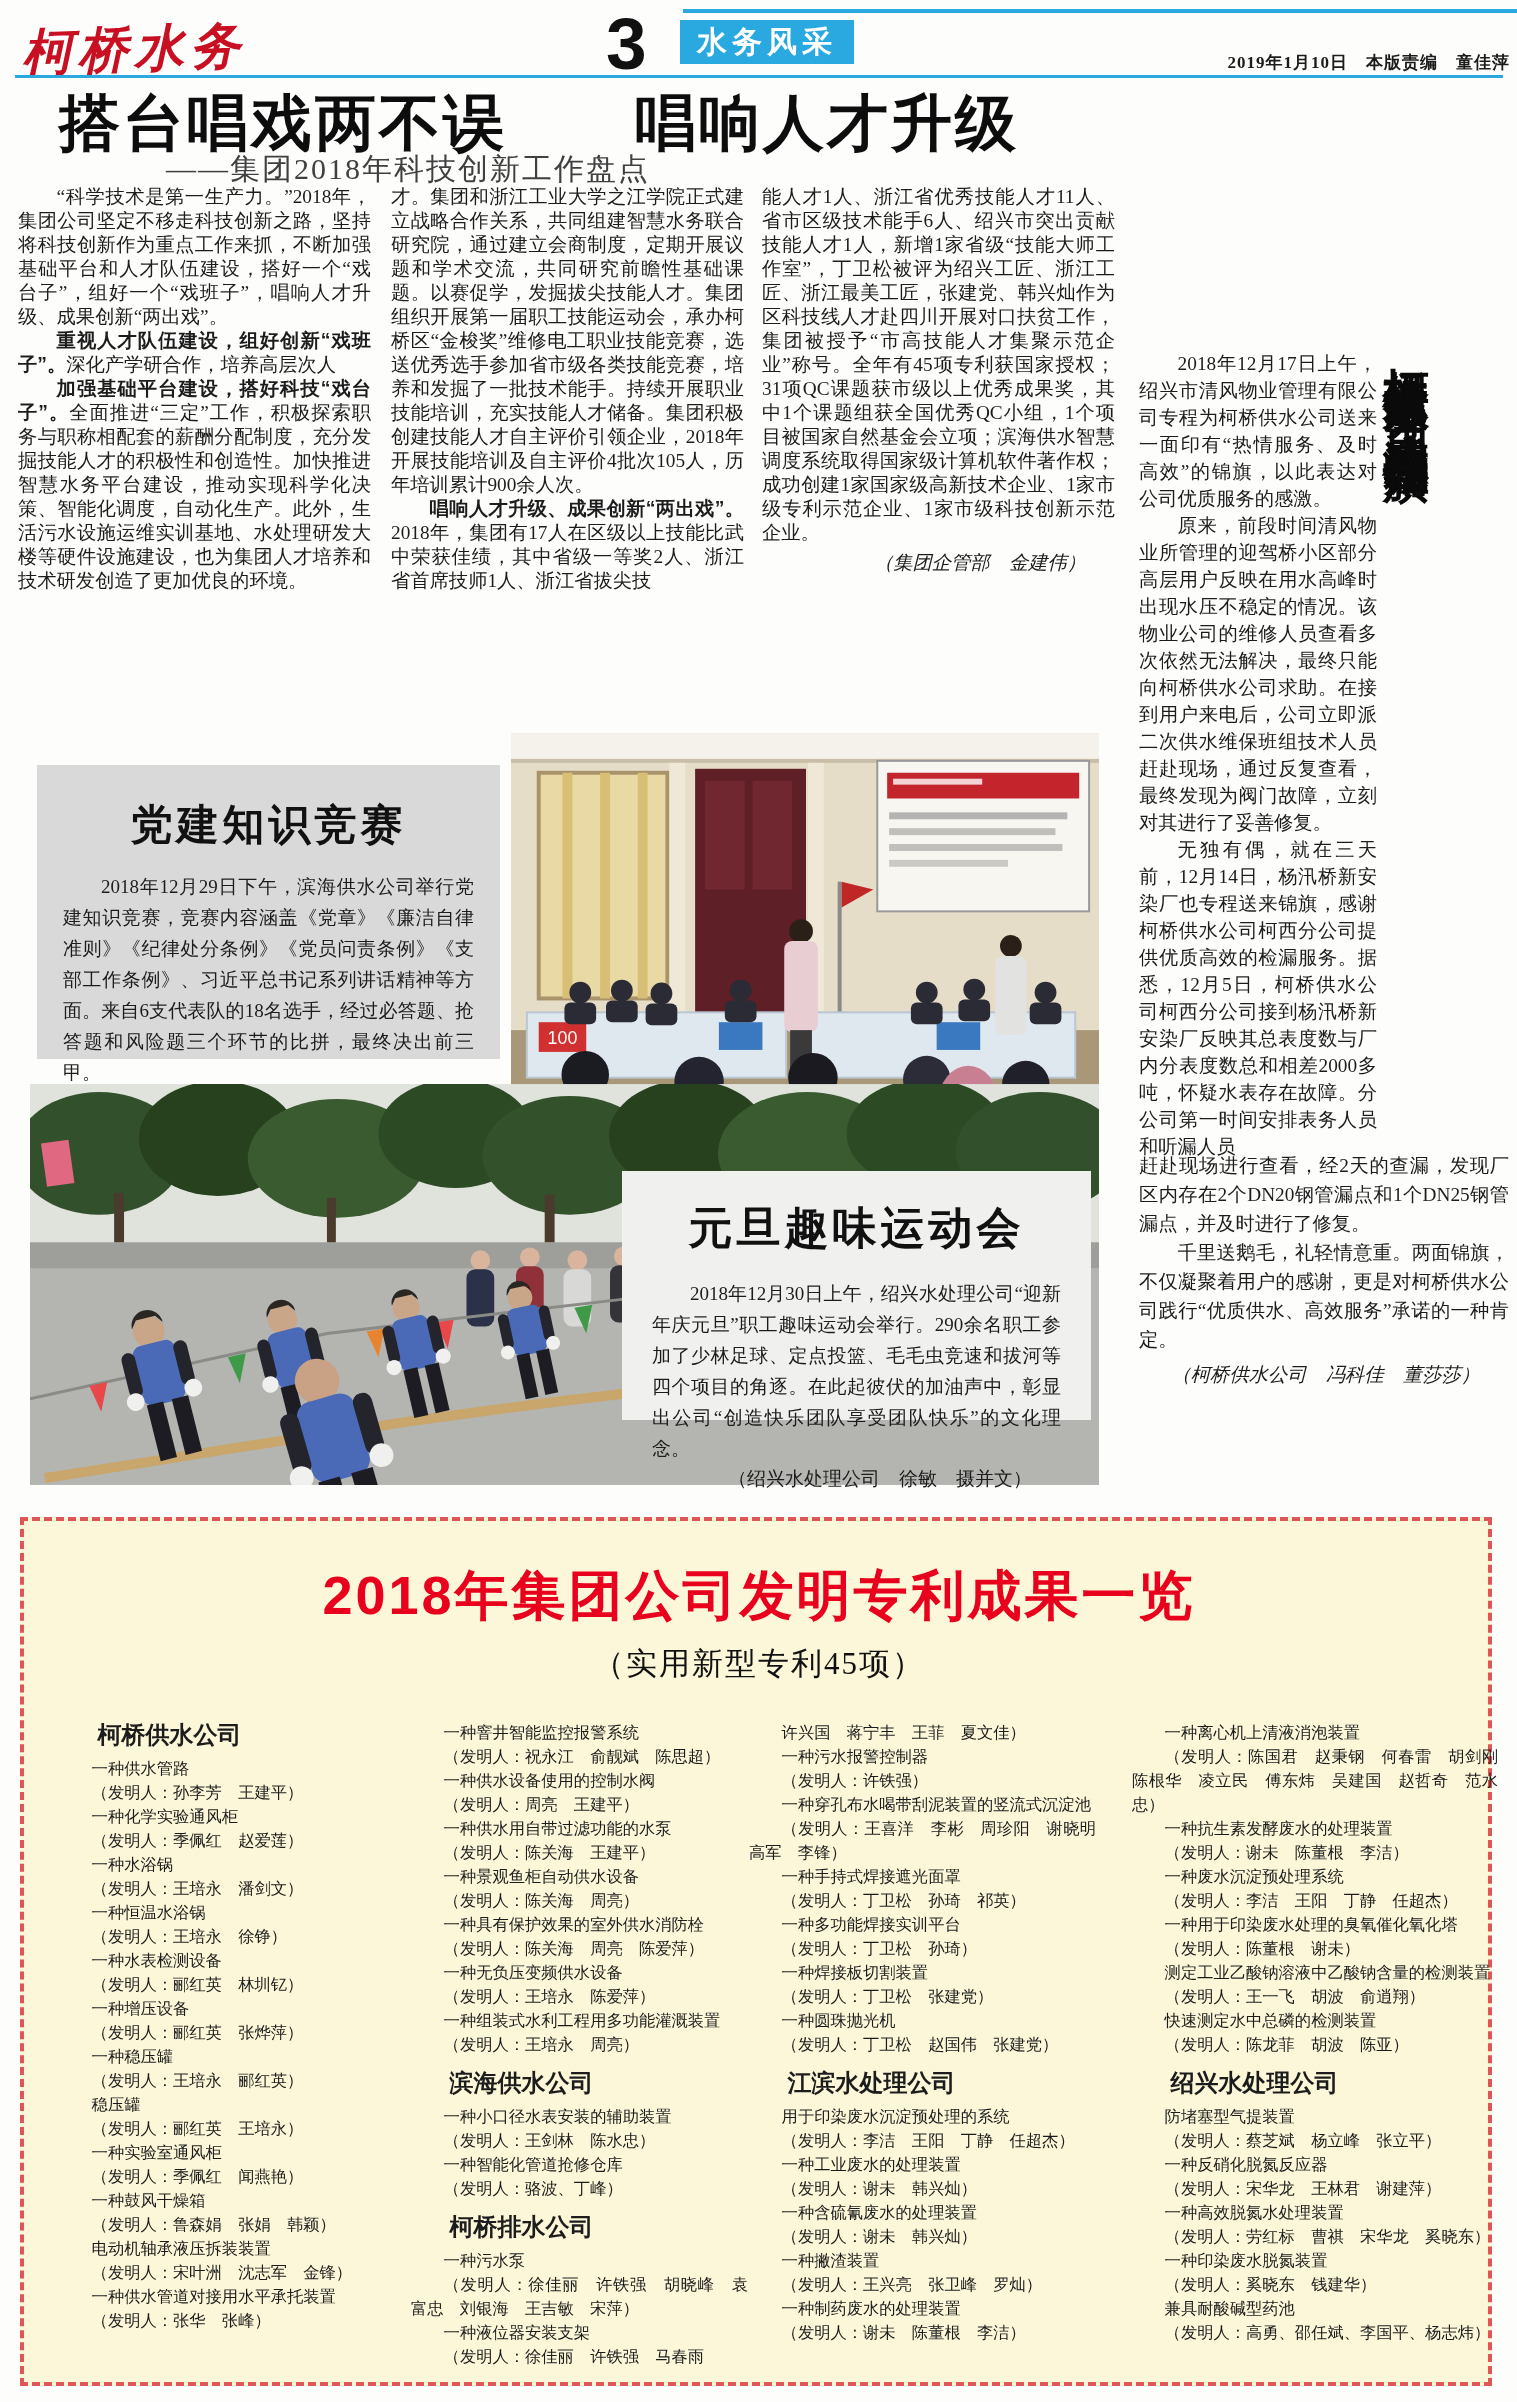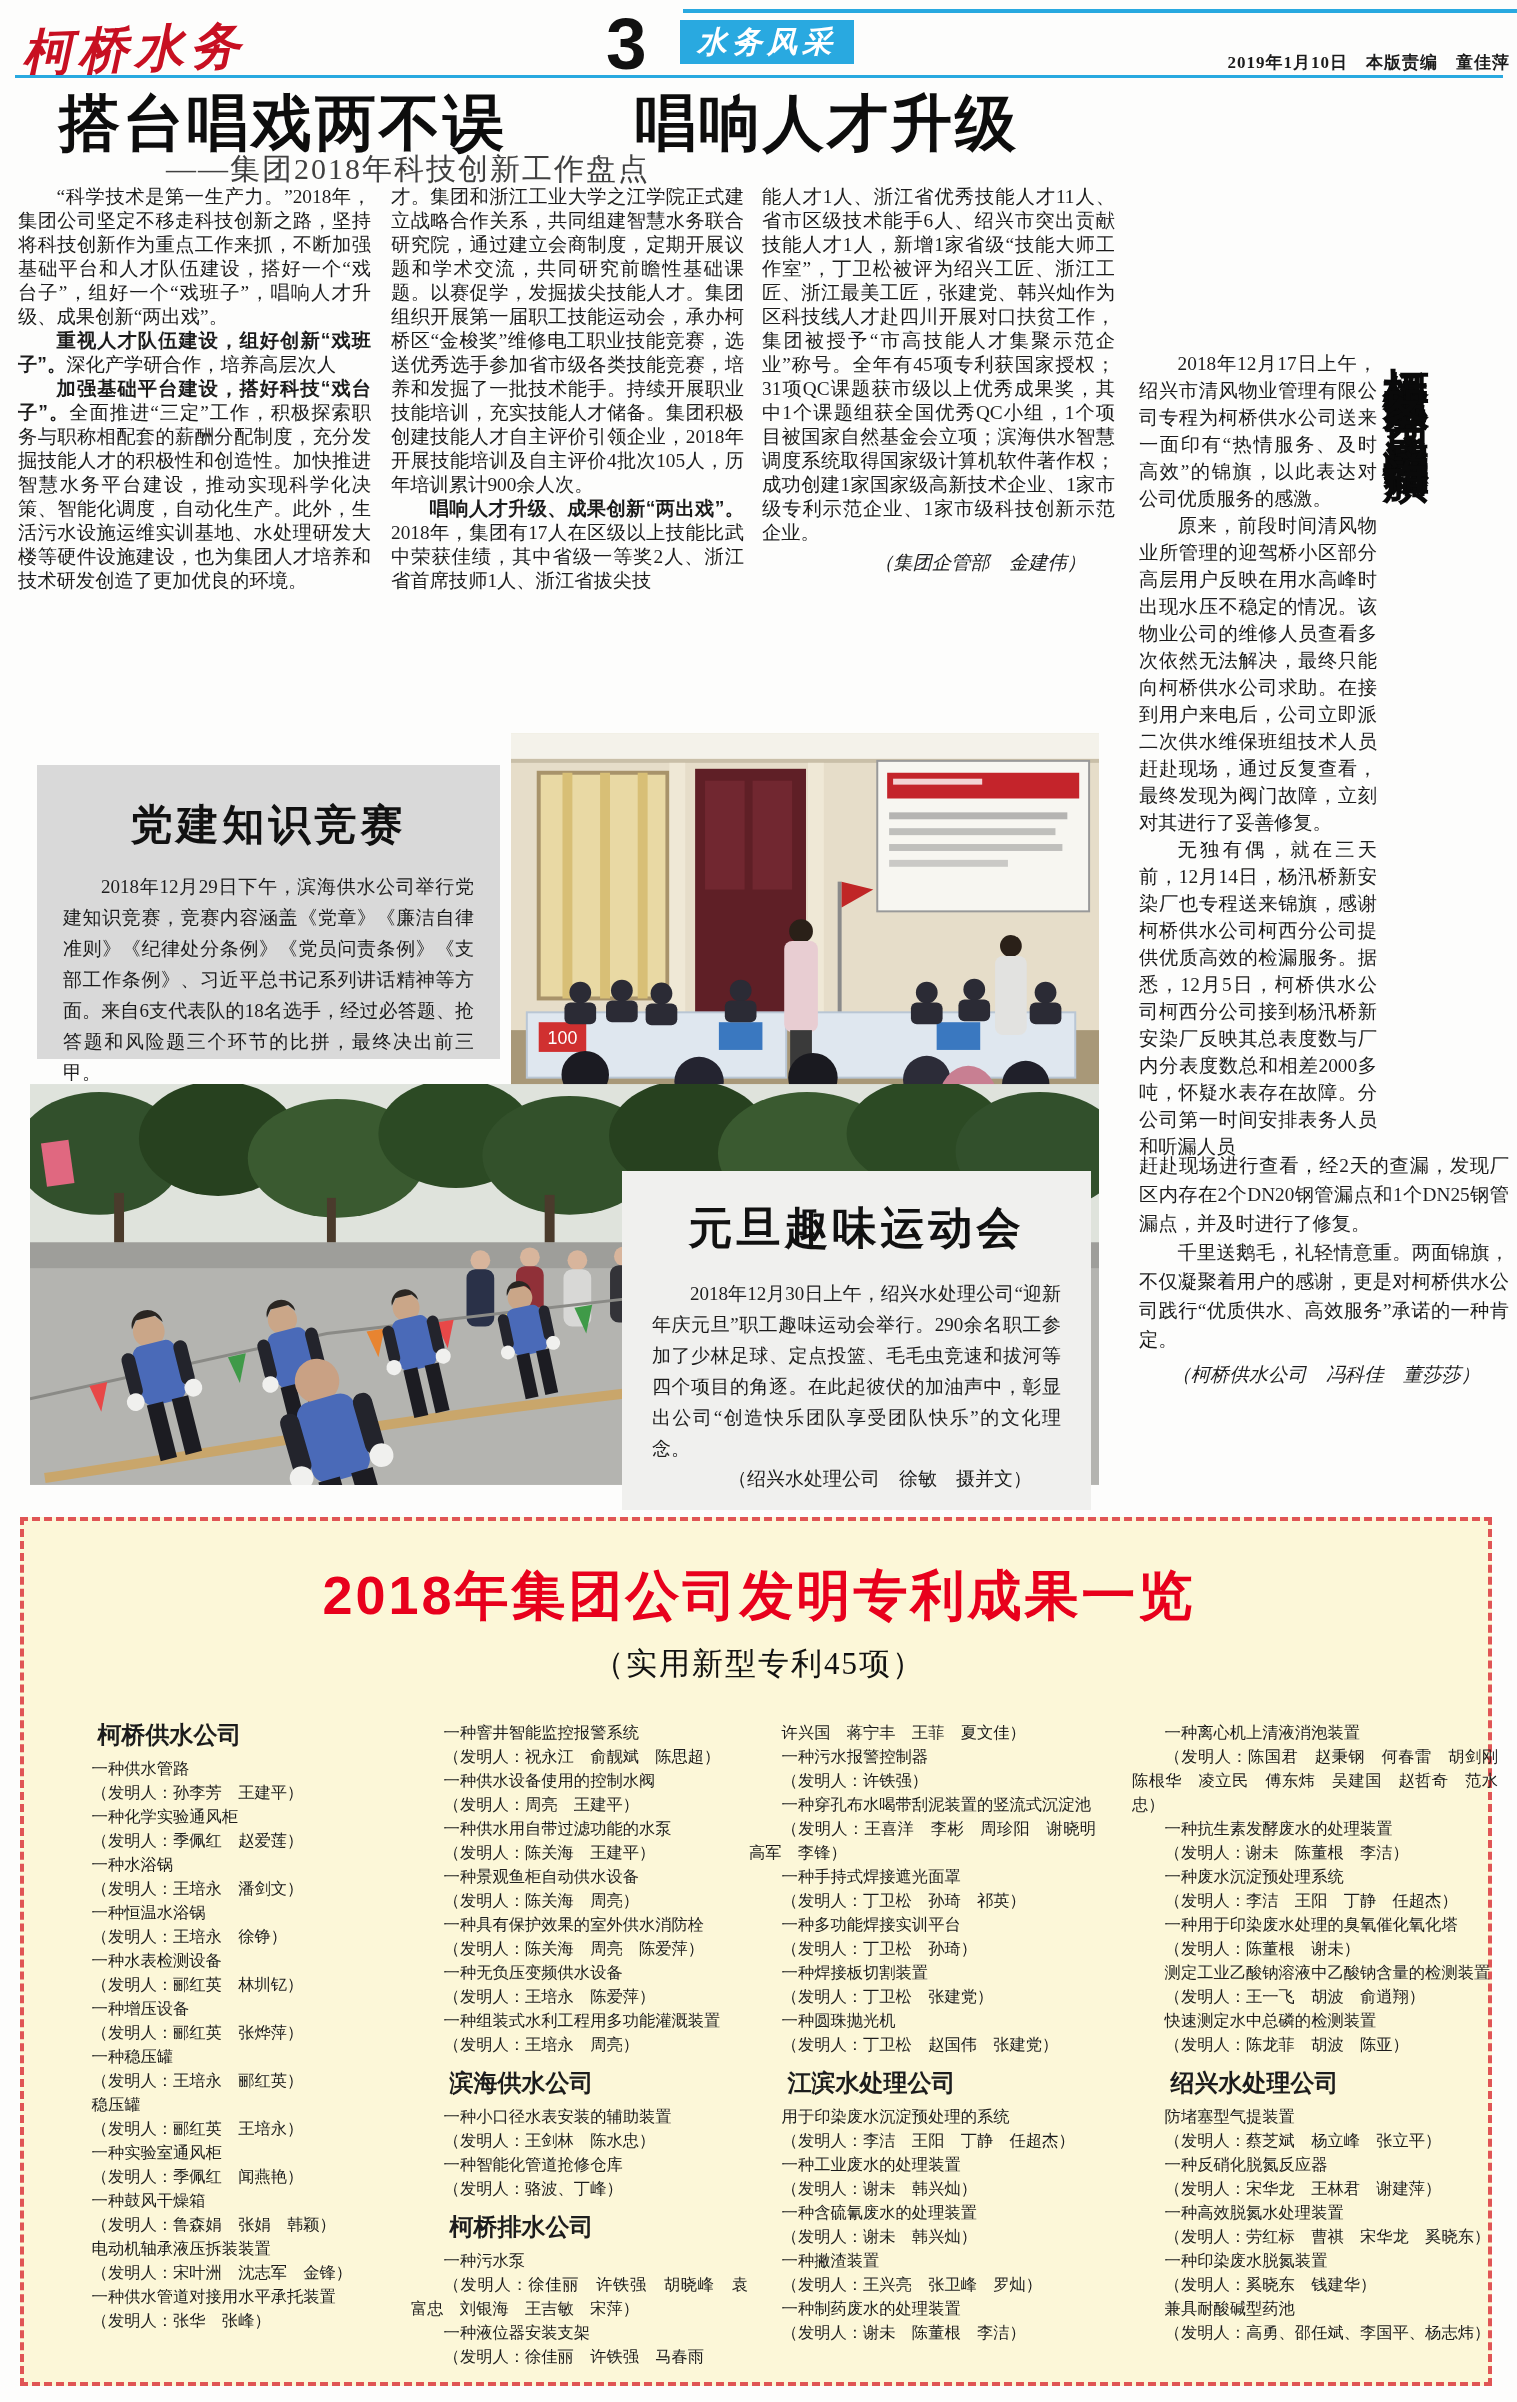--- a/index.html
+++ b/index.html
@@ -7,21 +7,21 @@
         font-family:"Liberation Serif","DejaVu Serif",serif;color:#1c1c1c;}
   .abs{position:absolute;}
   .sans{font-family:"Liberation Sans","DejaVu Sans",sans-serif;}
 
   
   .masthead{left:22px;top:16px;font-size:50px;font-weight:bold;font-style:italic;
             color:#c81022;transform:rotate(-2deg);letter-spacing:6px;}
   .rule-cyan{background:#29a9e0;}
   .pagenum{left:606px;top:2px;font-size:73px;font-weight:900;color:#111;}
   .section-badge{left:680px;top:20px;width:174px;height:44px;background:#29a9e0;color:#fff;
-                 font-size:30px;font-weight:bold;font-style:italic;text-align:center;line-height:44px;letter-spacing:5px;}
+                 font-size:30px;font-weight:bold;text-align:center;line-height:44px;letter-spacing:5px;}
   .dateline{right:8px;top:51px;font-size:17px;font-weight:bold;letter-spacing:1px;}
 
   
   .headline{left:59px;top:83px;width:1030px;font-size:61px;font-weight:900;letter-spacing:3px;
             white-space:nowrap;color:#0d0d0d;}
   .subhead{left:166px;top:149px;font-size:30px;letter-spacing:2px;color:#404040;}
 
   
   .col{font-size:19.3px;line-height:24px;text-align:justify;}
   .col p{margin:0;}
@@ -295,21 +295,21 @@
         <rect x="-32" y="16" width="13" height="42" rx="6" fill="#23242c"></rect>
         <rect x="19" y="16" width="13" height="42" rx="6" fill="#23242c"></rect>
         <rect x="-18" y="66" width="15" height="50" fill="#1c1c22"></rect>
         <rect x="5" y="66" width="15" height="50" fill="#1c1c22"></rect>
         <circle cx="-28" cy="60" r="8" fill="#f0f0ee"></circle>
           <circle cx="28" cy="60" r="8" fill="#f0f0ee"></circle>
       </g>
     </g>
   </svg>
 
-  <div class="abs gbox2" style="left:622px;top:1171px;width:469px;height:339px;">
+  <div class="abs gbox2" style="left:622px;top:1171px;width:469px;height:249px;">
     <div class="boxtitle sans" style="margin-top:28px;font-size:44px;">元旦趣味运动会</div>
     <div class="boxbody" style="margin:20px 30px 0 30px;">2018年12月30日上午，绍兴水处理公司“迎新年庆元旦”职工趣味运动会举行。290余名职工参加了少林足球、定点投篮、毛毛虫竞速和拔河等四个项目的角逐。在此起彼伏的加油声中，彰显出公司“创造快乐团队享受团队快乐”的文化理念。</div>
     <div class="boxsig" style="margin:2px 59px 0 0;">（绍兴水处理公司　徐敏　摄并文）</div>
   </div>
 
   <div class="abs patent-box"></div>
   <div class="abs patent-title sans">2018年集团公司发明专利成果一览</div>
   <div class="abs patent-sub">（实用新型专利45项）</div>
   <div class="abs pt-col pc2">
       <div class="pt-l">一种窨井智能监控报警系统</div>

